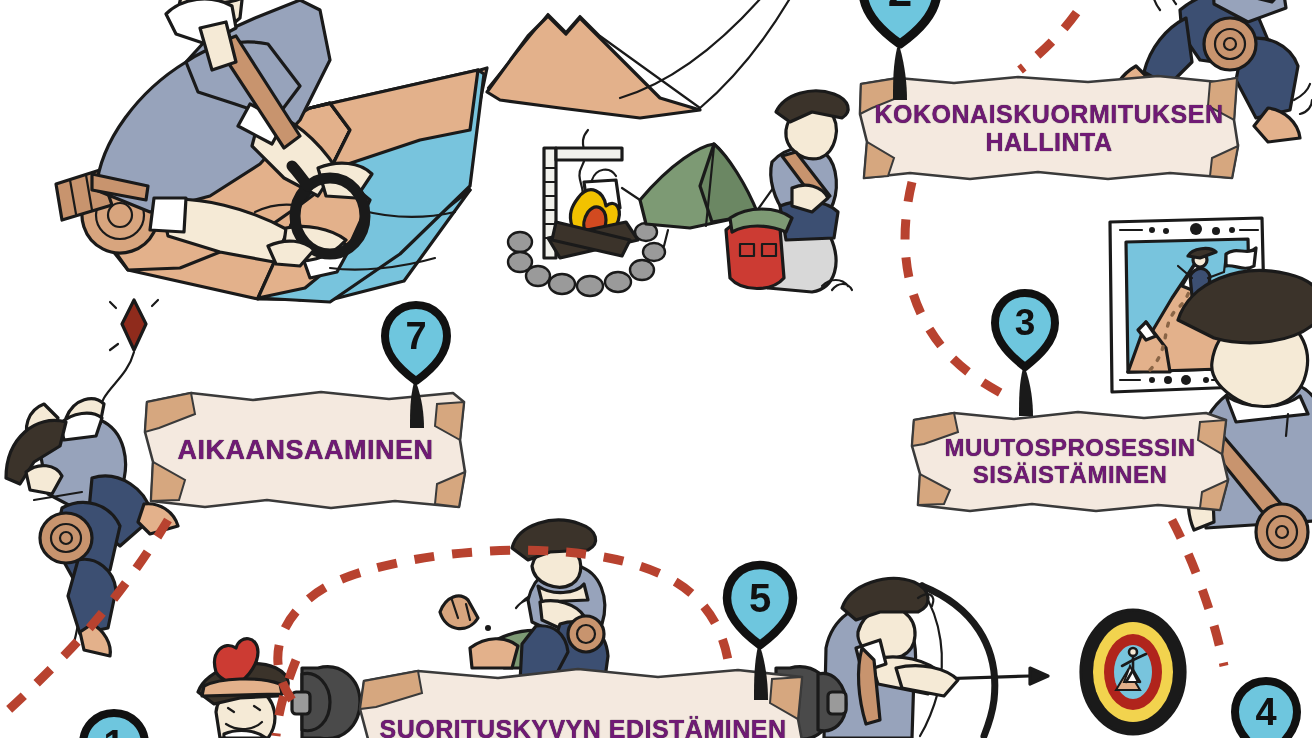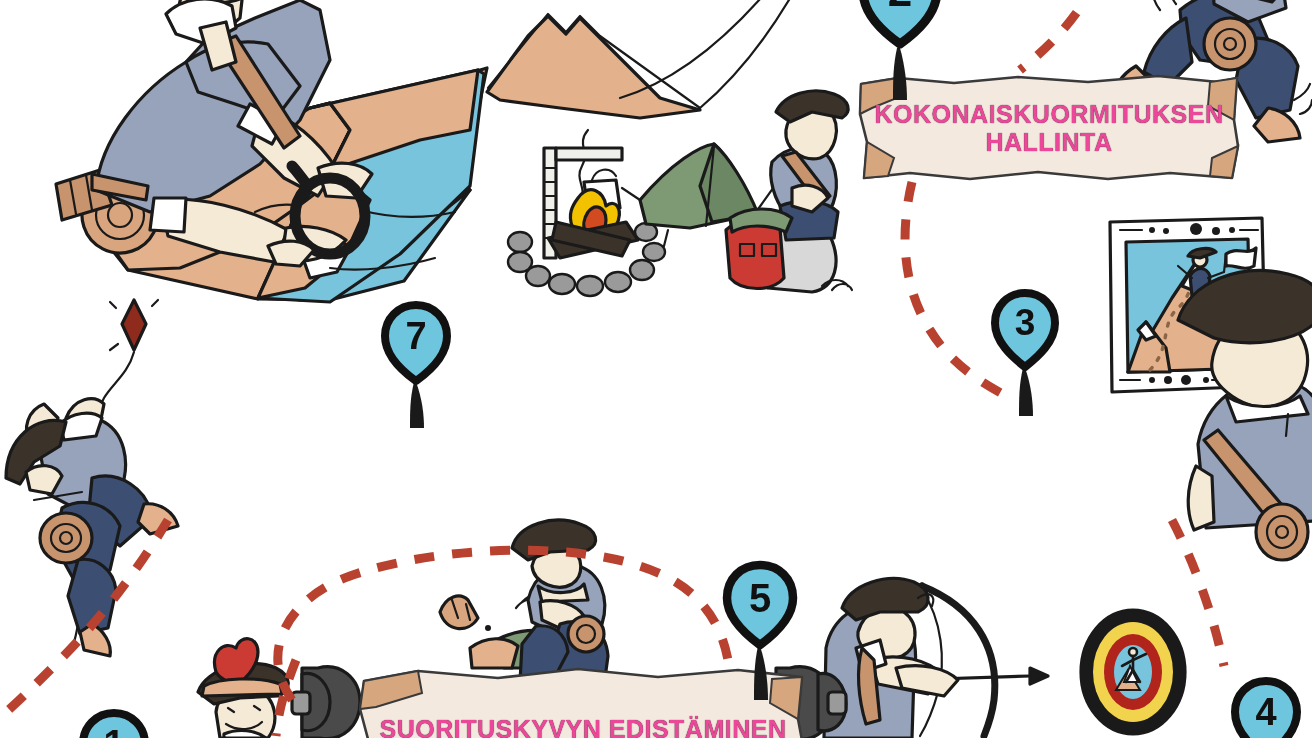--- a/index.html
+++ b/index.html
@@ -6,21 +6,21 @@
   body{font-family:"Liberation Sans",sans-serif;}
   #stage{position:relative;width:1312px;height:738px;background:#fff;overflow:hidden;}
   .layer{position:absolute;left:0;top:0;width:1312px;height:738px;}
   svg{display:block;}
   
   .banner{position:absolute;}
   .banner .paper{position:absolute;left:0;top:0;width:100%;height:100%;}
   .banner .txt{
     position:relative;z-index:4;display:flex;align-items:center;justify-content:center;
     width:100%;height:100%;text-align:center;
-    font-family:"Liberation Sans",sans-serif;font-weight:bold;color:#ec4899;
+    font-family:"Liberation Sans",sans-serif;font-weight:bold;color:#701a75;
     letter-spacing:.5px;line-height:1.12;
     text-shadow:0 0 1px #111;
     padding:0 10px;box-sizing:border-box;
   }
   
   .pin{position:absolute;}
   .pin .num{
     position:absolute;left:0;top:0;width:100%;text-align:center;
     font-family:"Liberation Sans",sans-serif;font-weight:bold;color:#111;
   }
@@ -343,21 +343,45 @@
       <path d="M3,12 L40,6 L44,24 L14,36 L2,42 Z" fill="#d6a77f" stroke="#3a3a3a" stroke-width="2"></path>
       <path d="M379,6 L376,48 L350,34 L352,10 Z" fill="#d6a77f" stroke="#3a3a3a" stroke-width="2"></path>
       <path d="M6,106 L9,70 L36,86 L30,104 Z" fill="#d6a77f" stroke="#3a3a3a" stroke-width="2"></path>
       <path d="M374,106 L380,74 L354,86 L352,104 Z" fill="#d6a77f" stroke="#3a3a3a" stroke-width="2"></path>
     </svg>
     <div class="txt" style="font-size:25px;">
       <span><span>KOKONAISKUORMITUKSEN</span><br><span>HALLINTA</span></span>
     </div>
   </div>
 
-
+  <div class="banner" style="left:143px;top:388px;width:325px;height:125px;">
+    <svg class="paper" viewBox="0 0 325 125" preserveAspectRatio="none">
+      <path d="M4,14 L48,5 L110,12 L178,4 L246,11 L310,5 L321,14 L317,52 L322,84 L316,119 L252,113 L188,120 L124,112 L62,119 L8,113 L10,74 L2,44 Z" fill="#f4e9df" stroke="#3a3a3a" stroke-width="2.6" stroke-linejoin="round"></path>
+      <path d="M4,14 L48,5 L52,26 L16,40 L2,44 Z" fill="#d6a77f" stroke="#3a3a3a" stroke-width="2"></path>
+      <path d="M321,14 L317,52 L292,38 L294,16 Z" fill="#d6a77f" stroke="#3a3a3a" stroke-width="2"></path>
+      <path d="M8,113 L10,74 L42,92 L36,112 Z" fill="#d6a77f" stroke="#3a3a3a" stroke-width="2"></path>
+      <path d="M316,119 L322,84 L294,96 L292,116 Z" fill="#d6a77f" stroke="#3a3a3a" stroke-width="2"></path>
+    </svg>
+    <div class="txt" style="font-size:27px;">
+      <span>AIKAANSAAMINEN</span>
+    </div>
+  </div>
+
+  <div class="banner" style="left:910px;top:408px;width:320px;height:108px;">
+    <svg class="paper" viewBox="0 0 320 108" preserveAspectRatio="none">
+      <path d="M4,12 L44,5 L104,11 L168,4 L234,10 L296,5 L316,12 L312,46 L318,72 L310,102 L248,97 L186,103 L122,96 L60,103 L8,97 L10,66 L2,38 Z" fill="#f4e9df" stroke="#3a3a3a" stroke-width="2.6" stroke-linejoin="round"></path>
+      <path d="M4,12 L44,5 L48,24 L14,36 L2,38 Z" fill="#d6a77f" stroke="#3a3a3a" stroke-width="2"></path>
+      <path d="M316,12 L312,46 L288,32 L290,14 Z" fill="#d6a77f" stroke="#3a3a3a" stroke-width="2"></path>
+      <path d="M8,97 L10,66 L40,82 L34,96 Z" fill="#d6a77f" stroke="#3a3a3a" stroke-width="2"></path>
+      <path d="M310,102 L318,72 L292,84 L290,100 Z" fill="#d6a77f" stroke="#3a3a3a" stroke-width="2"></path>
+    </svg>
+    <div class="txt" style="font-size:24px;">
+      <span><span>MUUTOSPROSESSIN</span><br><span>SISÄISTÄMINEN</span></span>
+    </div>
+  </div>
 
   <div class="banner" style="left:358px;top:663px;width:450px;height:120px;">
     <svg class="paper" viewBox="0 0 450 120" preserveAspectRatio="none">
       <path d="M6,18 L60,8 L140,15 L220,6 L300,14 L380,7 L444,14 L440,56 L446,88 L440,120 L6,120 L10,76 L2,46 Z" fill="#f4e9df" stroke="#3a3a3a" stroke-width="2.6" stroke-linejoin="round"></path>
       <path d="M6,18 L60,8 L64,30 L18,44 L2,46 Z" fill="#d6a77f" stroke="#3a3a3a" stroke-width="2"></path>
       <path d="M444,14 L440,56 L412,40 L414,16 Z" fill="#d6a77f" stroke="#3a3a3a" stroke-width="2"></path>
     </svg>
     <div class="txt" style="font-size:25px;align-items:flex-start;padding-top:24px;">
       <span><br><span>SUORITUSKYVYN EDISTÄMINEN</span></span>
     </div>

